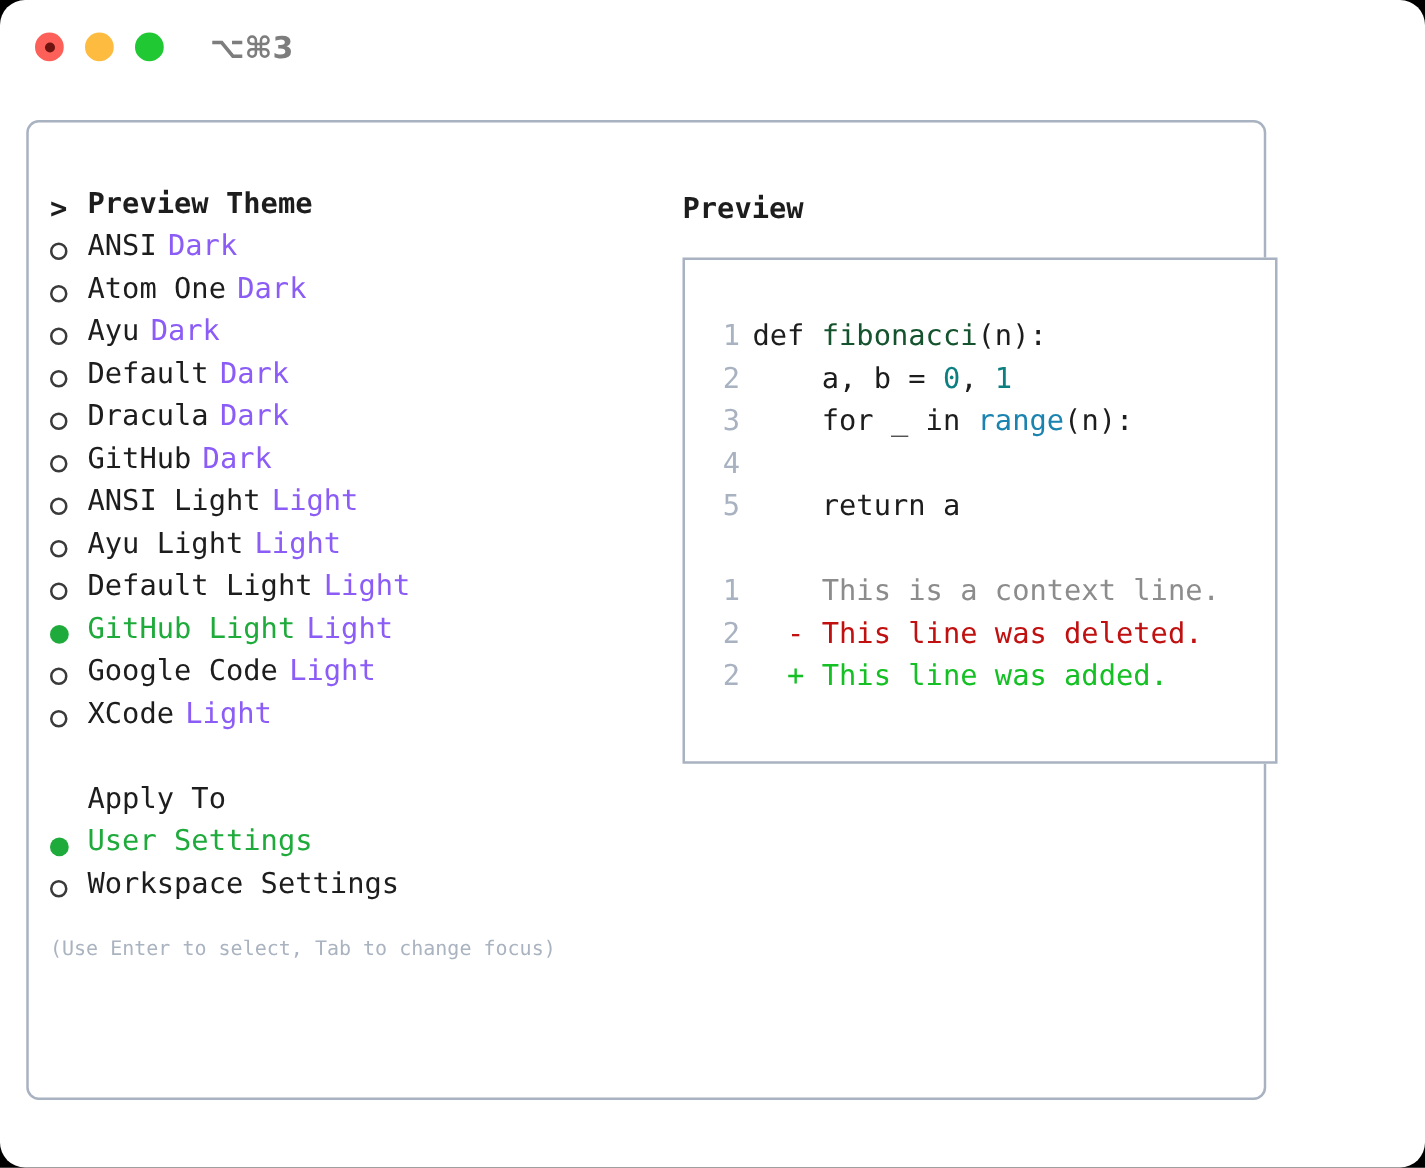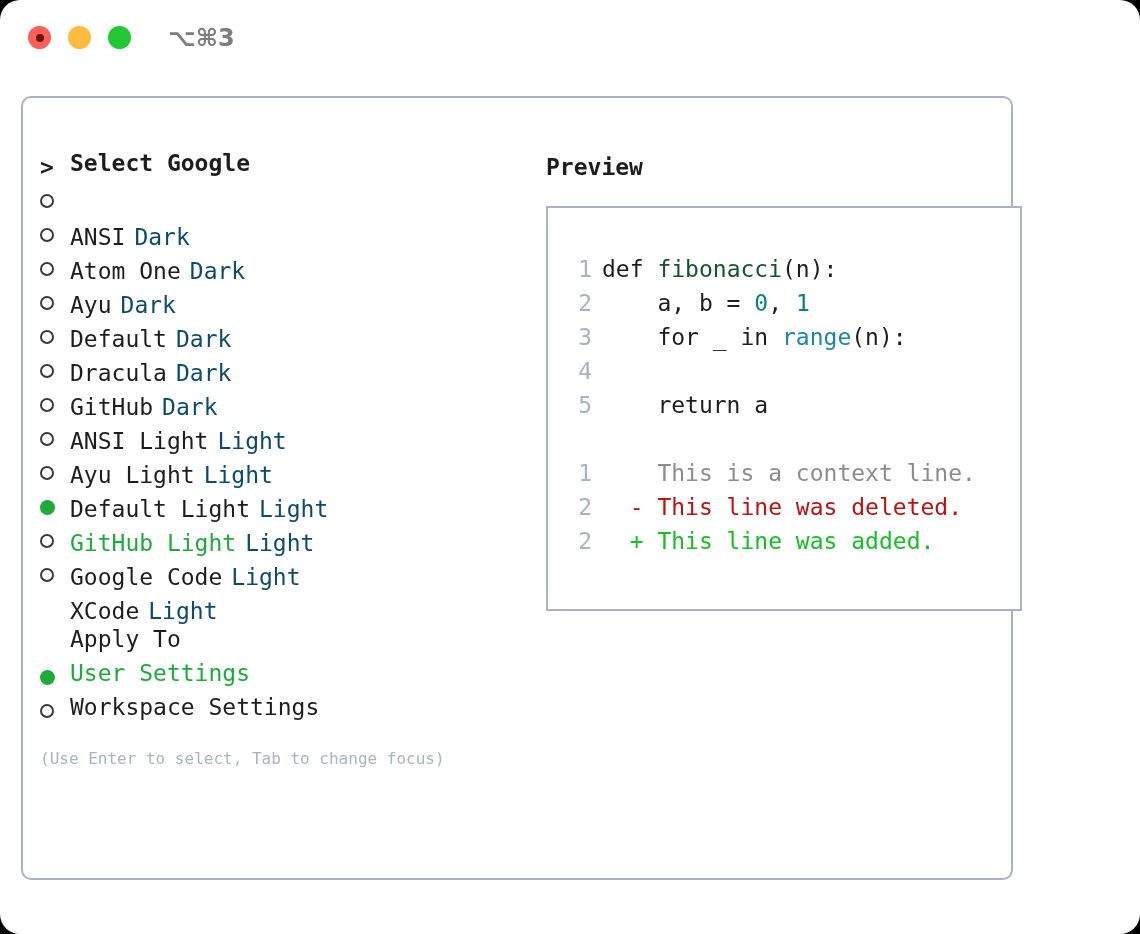--- a/index.html
+++ b/index.html
@@ -131,23 +131,22 @@
     border-radius: 50%;
     background: #1fab3c;
     display: block;
   }
   .marker-blank { }
 
   .label { color: #1d1d1d; }
   .label.is-selected { color: #1fab3c; }
   .label.is-heading { font-weight: 700; }
   .suffix {
-    color: #0c4a6e;
+    color: #8b5cf6;
     margin-left: 9px;
-    margin-top: 40px;
   }
 
   .group-gap { height: 34px; }
 
   .hint {
     margin-top: 14px;
     font-size: 16px;
     color: #aab3c0;
     line-height: 34px;
     width: 410px;
@@ -211,21 +210,21 @@
       <span class="dot dot-zoom"></span>
     </div>
     <div class="shortcut">⌥⌘3</div>
   </div>
 
   <div class="panel">
 
     <div class="left-col">
       <div class="row">
         <span class="marker"><span class="glyph-caret">&gt;</span></span>
-        <span class="label is-heading">Select Google</span>
+        <span class="label is-heading">Preview Theme</span>
       </div>
       <div id="theme-list">
           <div class="row"><span class="marker"><span class="bullet-hollow"></span></span><span class="label">ANSI</span><span class="suffix">Dark</span></div>
           <div class="row"><span class="marker"><span class="bullet-hollow"></span></span><span class="label">Atom One</span><span class="suffix">Dark</span></div>
           <div class="row"><span class="marker"><span class="bullet-hollow"></span></span><span class="label">Ayu</span><span class="suffix">Dark</span></div>
           <div class="row"><span class="marker"><span class="bullet-hollow"></span></span><span class="label">Default</span><span class="suffix">Dark</span></div>
           <div class="row"><span class="marker"><span class="bullet-hollow"></span></span><span class="label">Dracula</span><span class="suffix">Dark</span></div>
           <div class="row"><span class="marker"><span class="bullet-hollow"></span></span><span class="label">GitHub</span><span class="suffix">Dark</span></div>
           <div class="row"><span class="marker"><span class="bullet-hollow"></span></span><span class="label">ANSI Light</span><span class="suffix">Light</span></div>
           <div class="row"><span class="marker"><span class="bullet-hollow"></span></span><span class="label">Ayu Light</span><span class="suffix">Light</span></div>

